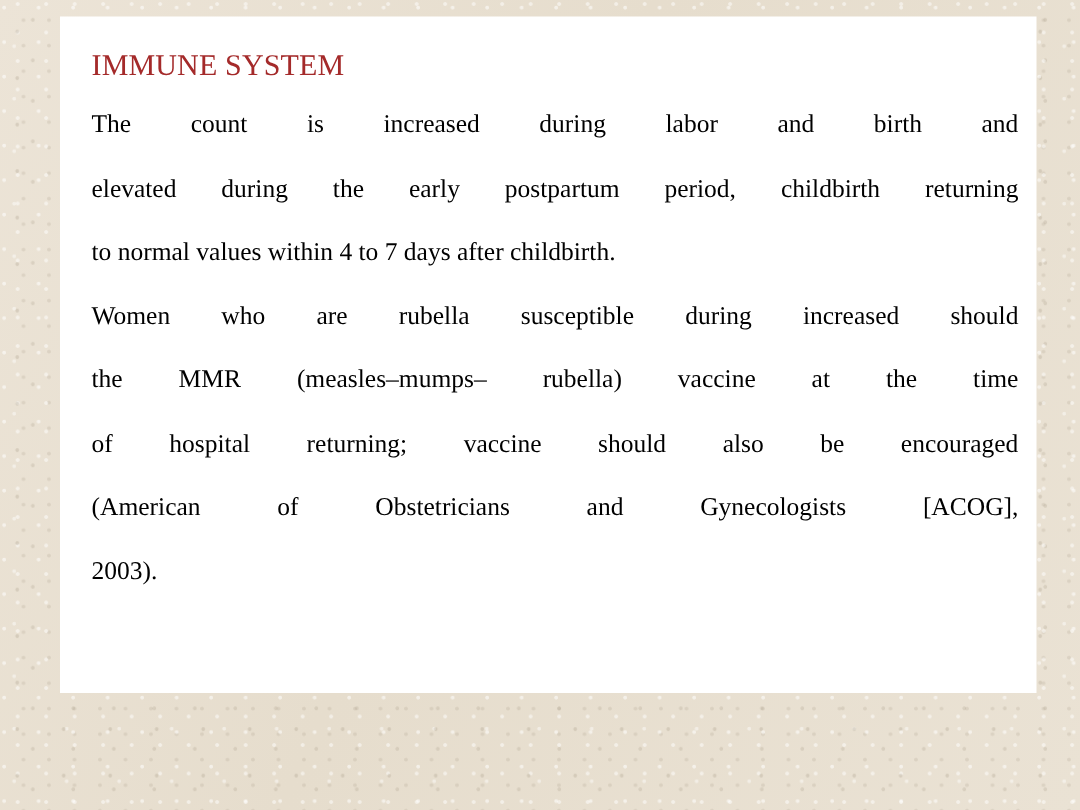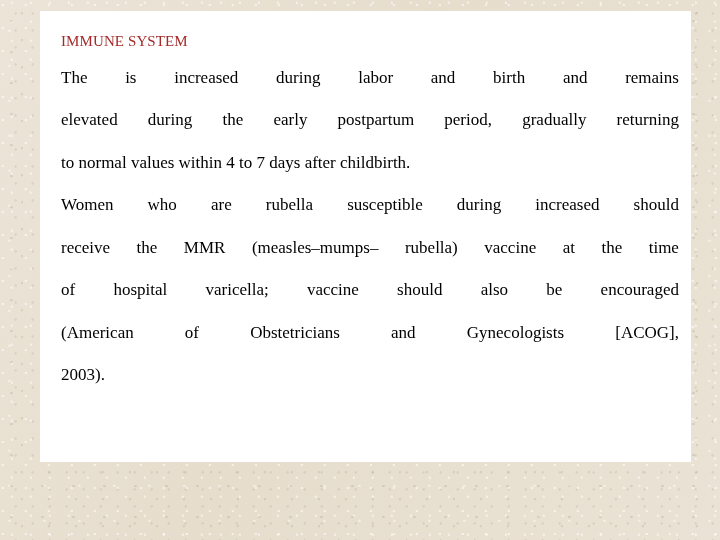--- a/index.html
+++ b/index.html
@@ -34,21 +34,21 @@
     left: 40px;
     top: 11px;
     width: 651px;
     height: 451px;
     background: #ffffff;
     box-sizing: border-box;
     padding: 22px 11px 0 11px;
   }
   #section-heading {
     color: #a42a2a;
-    font-size: 15px;
+    font-size: 20px;
     letter-spacing: 0.1px;
     line-height: 1.1;
     margin: 0 0 7px 10px;
     white-space: nowrap;
   }
   .body-paragraph {
     margin: 0;
     color: #000000;
     font-size: 17px;
     padding: 0 1px 0 10px;
@@ -74,67 +74,66 @@
 
 <div id="slide-backdrop"></div>
 
 <div id="content-card">
 
   <div id="section-heading">IMMUNE SYSTEM</div>
 
   <div class="body-paragraph" id="paragraph-0">
       <span class="text-line justified">
         <span class="word">The</span>
+        <span class="word">count</span>
         <span class="word">is</span>
         <span class="word">increased</span>
         <span class="word">during</span>
         <span class="word">labor</span>
         <span class="word">and</span>
         <span class="word">birth</span>
         <span class="word">and</span>
-        <span class="word">remains</span>
       </span>
       <span class="text-line justified">
         <span class="word">elevated</span>
         <span class="word">during</span>
         <span class="word">the</span>
         <span class="word">early</span>
         <span class="word">postpartum</span>
         <span class="word">period,</span>
-        <span class="word">gradually</span>
+        <span class="word">childbirth</span>
         <span class="word">returning</span>
       </span>
       <span class="text-line">to normal values within 4 to 7 days after childbirth.</span>
     </div>
   <div class="body-paragraph" id="paragraph-1">
       <span class="text-line justified">
         <span class="word">Women</span>
         <span class="word">who</span>
         <span class="word">are</span>
         <span class="word">rubella</span>
         <span class="word">susceptible</span>
         <span class="word">during</span>
         <span class="word">increased</span>
         <span class="word">should</span>
       </span>
       <span class="text-line justified">
-        <span class="word">receive</span>
         <span class="word">the</span>
         <span class="word">MMR</span>
         <span class="word">(measles–mumps–</span>
         <span class="word">rubella)</span>
         <span class="word">vaccine</span>
         <span class="word">at</span>
         <span class="word">the</span>
         <span class="word">time</span>
       </span>
       <span class="text-line justified">
         <span class="word">of</span>
         <span class="word">hospital</span>
-        <span class="word">varicella;</span>
+        <span class="word">returning;</span>
         <span class="word">vaccine</span>
         <span class="word">should</span>
         <span class="word">also</span>
         <span class="word">be</span>
         <span class="word">encouraged</span>
       </span>
       <span class="text-line justified">
         <span class="word">(American</span>
         <span class="word">of</span>
         <span class="word">Obstetricians</span>

